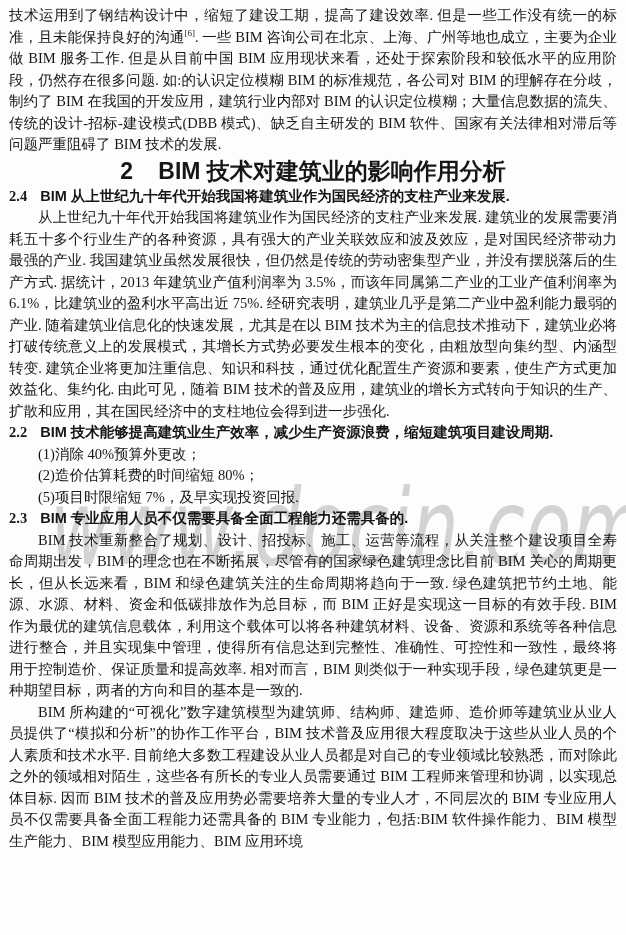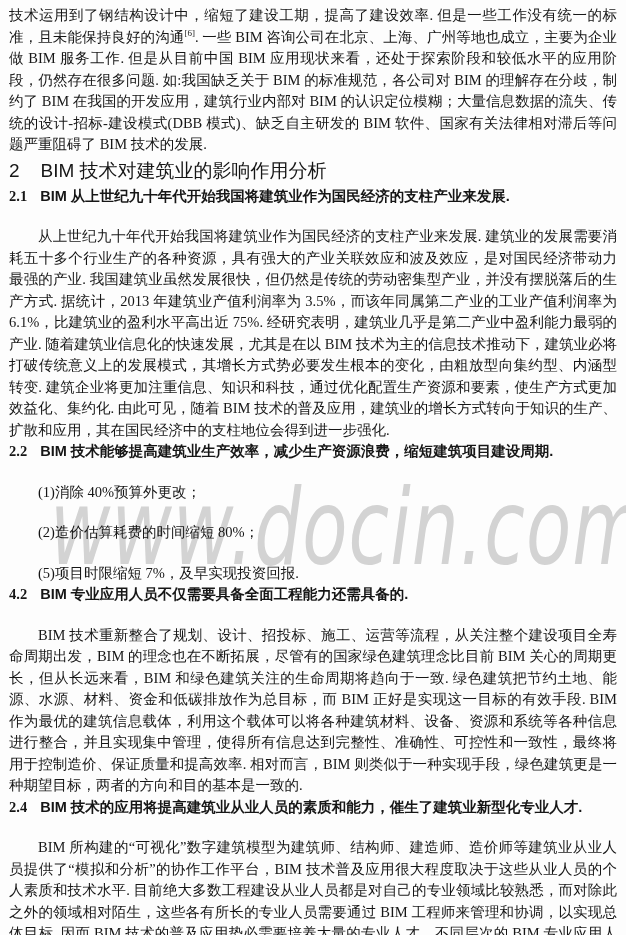--- a/index.html
+++ b/index.html
@@ -25,63 +25,62 @@
     font-weight: 500;
     letter-spacing: 1px;
     color: rgba(128,128,128,0.34);
     transform: scaleY(1.42);
     transform-origin: left top;
     white-space: nowrap;
     z-index: 0;
   }
   .content { position: relative; z-index: 1; }
   p { margin: 0; font-size: 14.5px; line-height: 21.5px; text-align: justify; }
-  .indent { text-indent: 2em; margin-top: 19px; }
+  .indent { text-indent: 2em; }
   .h1 {
     font-family: "Liberation Sans", "DejaVu Sans", sans-serif;
-    font-size: 19px; font-weight: 400;
+    font-size: 23px; font-weight: 700;
     line-height: 28px; margin: 1px 0 1px 0;
-    text-align: left;
+    text-align: center;
   }
   .h1 .num { margin-right: 1.1em; }
   .h2 {
     font-family: "Liberation Sans", "DejaVu Sans", sans-serif;
     font-weight: bold; font-size: 14.5px; line-height: 21.5px;
     text-align: left;
   }
   .h2 .num { margin-right: 0.9em; font-family: "Liberation Serif","DejaVu Serif",serif; }
   sup.ref { font-size: 9px; line-height: 0; vertical-align: super; }
 </style>
 </head>
 <body>
 
 <div class="page">
 
   <div class="watermark">www.docin.com</div>
 
   <div class="content">
 
-    <p><span>技术运用到了钢结构设计中，缩短了建设工期，提高了建设效率. 但是一些工作没有统一的标准，且未能保持良好的沟通</span><sup class="ref">[6]</sup><span>. 一些 BIM 咨询公司在北京、上海、广州等地也成立，主要为企业做 BIM 服务工作. 但是从目前中国 BIM 应用现状来看，还处于探索阶段和较低水平的应用阶段，仍然存在很多问题. 如:我国缺乏关于 BIM 的标准规范，各公司对 BIM 的理解存在分歧，制约了 BIM 在我国的开发应用，建筑行业内部对 BIM 的认识定位模糊；大量信息数据的流失、传统的设计-招标-建设模式(DBB 模式)、缺乏自主研发的 BIM 软件、国家有关法律相对滞后等问题严重阻碍了 BIM 技术的发展.</span></p>
+    <p><span>技术运用到了钢结构设计中，缩短了建设工期，提高了建设效率. 但是一些工作没有统一的标准，且未能保持良好的沟通</span><sup class="ref">[6]</sup><span>. 一些 BIM 咨询公司在北京、上海、广州等地也成立，主要为企业做 BIM 服务工作. 但是从目前中国 BIM 应用现状来看，还处于探索阶段和较低水平的应用阶段，仍然存在很多问题. 如:的认识定位模糊 BIM 的标准规范，各公司对 BIM 的理解存在分歧，制约了 BIM 在我国的开发应用，建筑行业内部对 BIM 的认识定位模糊；大量信息数据的流失、传统的设计-招标-建设模式(DBB 模式)、缺乏自主研发的 BIM 软件、国家有关法律相对滞后等问题严重阻碍了 BIM 技术的发展.</span></p>
 
     <p class="h1"><span class="num">2</span><span>BIM 技术对建筑业的影响作用分析</span></p>
 
-    <p class="h2"><span class="num">2.1</span><span>BIM 从上世纪九十年代开始我国将建筑业作为国民经济的支柱产业来发展.</span></p>
+    <p class="h2"><span class="num">2.4</span><span>BIM 从上世纪九十年代开始我国将建筑业作为国民经济的支柱产业来发展.</span></p>
 
     <p class="indent">从上世纪九十年代开始我国将建筑业作为国民经济的支柱产业来发展. 建筑业的发展需要消耗五十多个行业生产的各种资源，具有强大的产业关联效应和波及效应，是对国民经济带动力最强的产业. 我国建筑业虽然发展很快，但仍然是传统的劳动密集型产业，并没有摆脱落后的生产方式. 据统计，2013 年建筑业产值利润率为 3.5%，而该年同属第二产业的工业产值利润率为 6.1%，比建筑业的盈利水平高出近 75%. 经研究表明，建筑业几乎是第二产业中盈利能力最弱的产业. 随着建筑业信息化的快速发展，尤其是在以 BIM 技术为主的信息技术推动下，建筑业必将打破传统意义上的发展模式，其增长方式势必要发生根本的变化，由粗放型向集约型、内涵型转变. 建筑企业将更加注重信息、知识和科技，通过优化配置生产资源和要素，使生产方式更加效益化、集约化. 由此可见，随着 BIM 技术的普及应用，建筑业的增长方式转向于知识的生产、扩散和应用，其在国民经济中的支柱地位会得到进一步强化.</p>
 
     <p class="h2"><span class="num">2.2</span><span>BIM 技术能够提高建筑业生产效率，减少生产资源浪费，缩短建筑项目建设周期.</span></p>
 
 
     <p class="indent">(1)消除 40%预算外更改；</p>
     <p class="indent">(2)造价估算耗费的时间缩短 80%；</p>
     <p class="indent">(5)项目时限缩短 7%，及早实现投资回报.</p>
 
 
-    <p class="h2"><span class="num">4.2</span><span>BIM 专业应用人员不仅需要具备全面工程能力还需具备的.</span></p>
+    <p class="h2"><span class="num">2.3</span><span>BIM 专业应用人员不仅需要具备全面工程能力还需具备的.</span></p>
 
     <p class="indent">BIM 技术重新整合了规划、设计、招投标、施工、运营等流程，从关注整个建设项目全寿命周期出发，BIM 的理念也在不断拓展，尽管有的国家绿色建筑理念比目前 BIM 关心的周期更长，但从长远来看，BIM 和绿色建筑关注的生命周期将趋向于一致. 绿色建筑把节约土地、能源、水源、材料、资金和低碳排放作为总目标，而 BIM 正好是实现这一目标的有效手段. BIM 作为最优的建筑信息载体，利用这个载体可以将各种建筑材料、设备、资源和系统等各种信息进行整合，并且实现集中管理，使得所有信息达到完整性、准确性、可控性和一致性，最终将用于控制造价、保证质量和提高效率. 相对而言，BIM 则类似于一种实现手段，绿色建筑更是一种期望目标，两者的方向和目的基本是一致的.</p>
 
-    <p class="h2"><span class="num">2.4</span><span>BIM 技术的应用将提高建筑业从业人员的素质和能力，催生了建筑业新型化专业人才.</span></p>
 
     <p class="indent">BIM 所构建的“可视化”数字建筑模型为建筑师、结构师、建造师、造价师等建筑业从业人员提供了“模拟和分析”的协作工作平台，BIM 技术普及应用很大程度取决于这些从业人员的个人素质和技术水平. 目前绝大多数工程建设从业人员都是对自己的专业领域比较熟悉，而对除此之外的领域相对陌生，这些各有所长的专业人员需要通过 BIM 工程师来管理和协调，以实现总体目标. 因而 BIM 技术的普及应用势必需要培养大量的专业人才，不同层次的 BIM 专业应用人员不仅需要具备全面工程能力还需具备的 BIM 专业能力，包括:BIM 软件操作能力、BIM 模型生产能力、BIM 模型应用能力、BIM 应用环境</p>
 
   </div>
 </div>
 
 </body></html>

